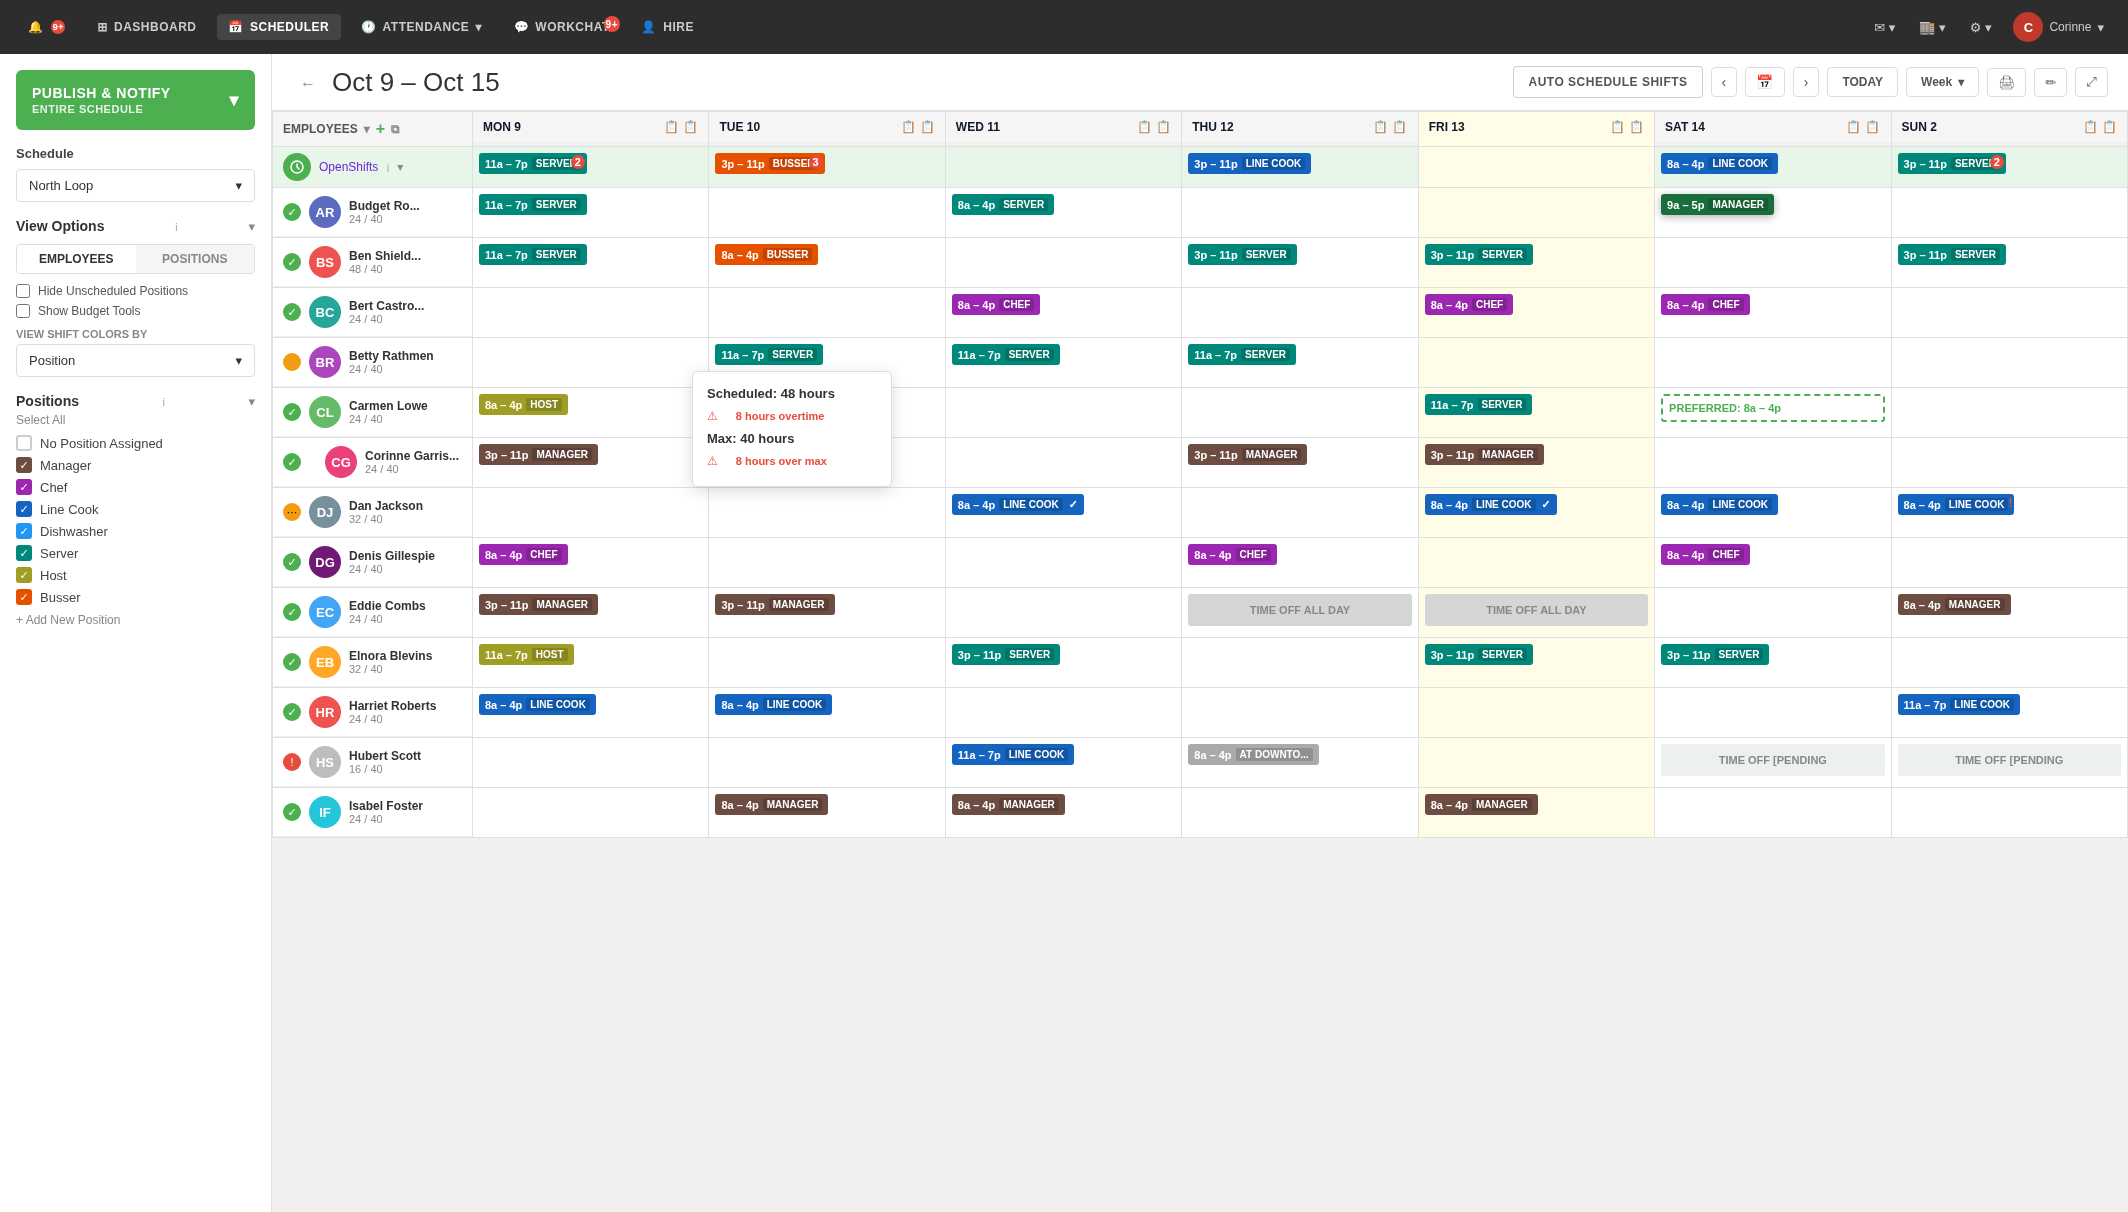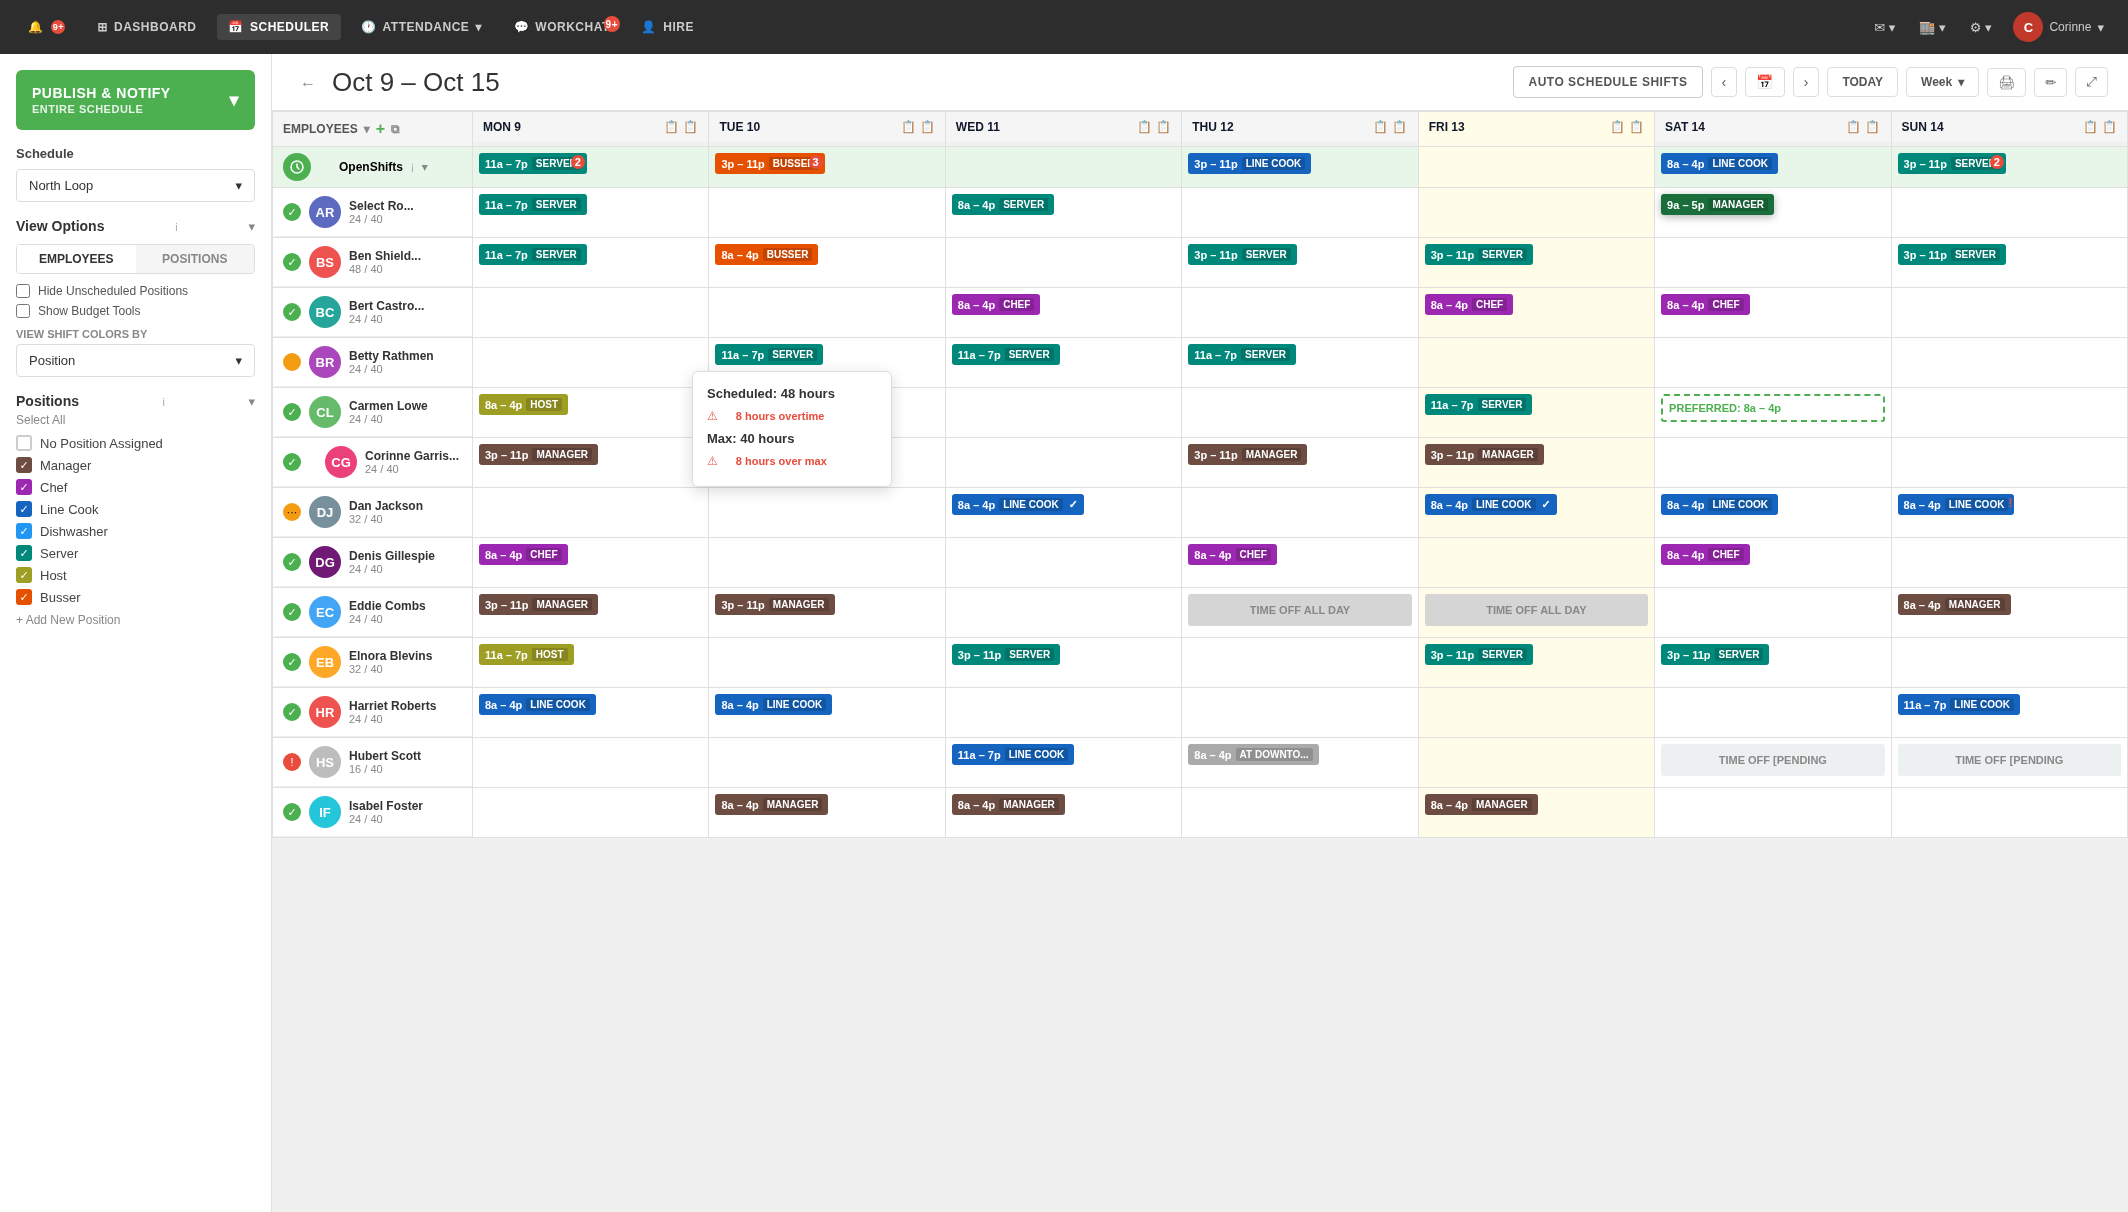--- a/index.html
+++ b/index.html
@@ -579,41 +579,41 @@
               <div class="day-header">
                 <span class="day-header-date">SAT 14</span>
                 <div class="day-header-icons">
                   <span>📋</span>
                   <span>📋</span>
                 </div>
               </div>
             </th>
             <th class="col-day">
               <div class="day-header">
-                <span class="day-header-date">SUN 14</span>
+                <span class="day-header-date">SUN 2</span>
                 <div class="day-header-icons">
                   <span>📋</span>
                   <span>📋</span>
                 </div>
               </div>
             </th>
           </tr>
         </thead>
         <tbody>
 
           <tr>
             <td class="col-employees">
               <div class="open-shifts-cell">
                 <div style="width:28px;height:28px;border-radius:50%;background:#4caf50;display:flex;align-items:center;justify-content:center;">
                   <svg width="14" height="14" viewBox="0 0 14 14" fill="white">
                       <circle cx="7" cy="7" r="6" stroke="white" stroke-width="1.5" fill="none"></circle>
                       <path d="M7 4v3l2 2" stroke="white" stroke-width="1.5" stroke-linecap="round" fill="none"></path>
                     </svg>
                 </div>
-                <span style="font-size:12px;font-weight:700;color:#000000;margin-left:20px;">OpenShifts</span>
+                <span style="font-size:12px;font-weight:400;color:#6d28d9;">OpenShifts</span>
                 <span class="info-icon">ℹ</span>
                 <span style="color:#888;font-size:12px;">▾</span>
               </div>
             </td>
             <td class="shift-cell" style="background:#e8f5e9;">
               <div class="shift-chip" style="background:#00897b;">
                 <span class="time">11a – 7p</span>
                 <span class="pos">SERVER</span>
                 <span class="cell-num">2</span>
               </div>
@@ -647,21 +647,21 @@
               </div>
             </td>
           </tr>
 
           <tr>
             <td class="col-employees">
               <div class="emp-cell">
                 <div class="emp-status green">✓</div>
                 <div class="emp-avatar" style="background:#5c6bc0;">AR</div>
                 <div class="emp-info">
-                  <div class="emp-name">Select Ro...</div>
+                  <div class="emp-name">Budget Ro...</div>
                   <div class="emp-hours">24 / 40</div>
                 </div>
               </div>
             </td>
             <td class="shift-cell">
               <div class="shift-chip" style="background:#00897b;">
                 <span class="time">11a – 7p</span>
                 <span class="pos">SERVER</span>
               </div>
             </td>

